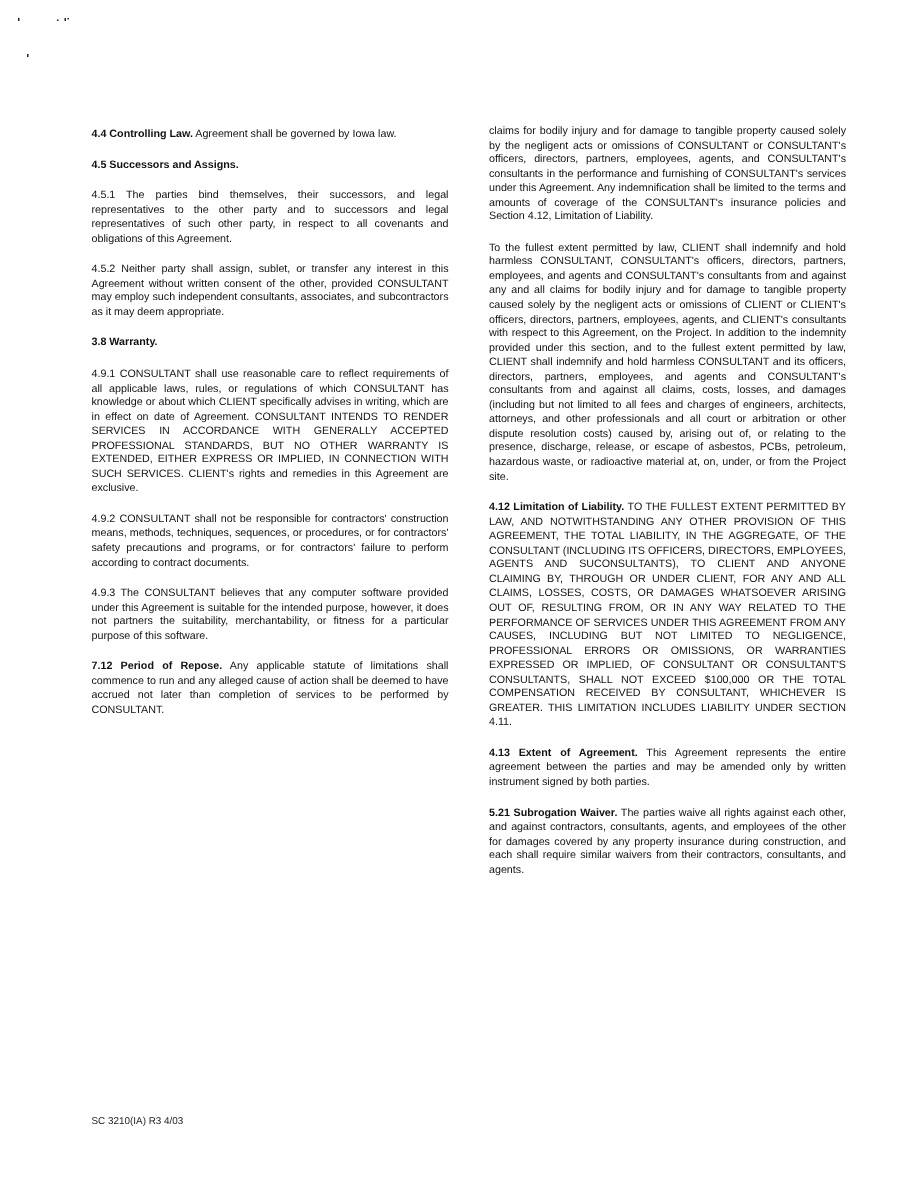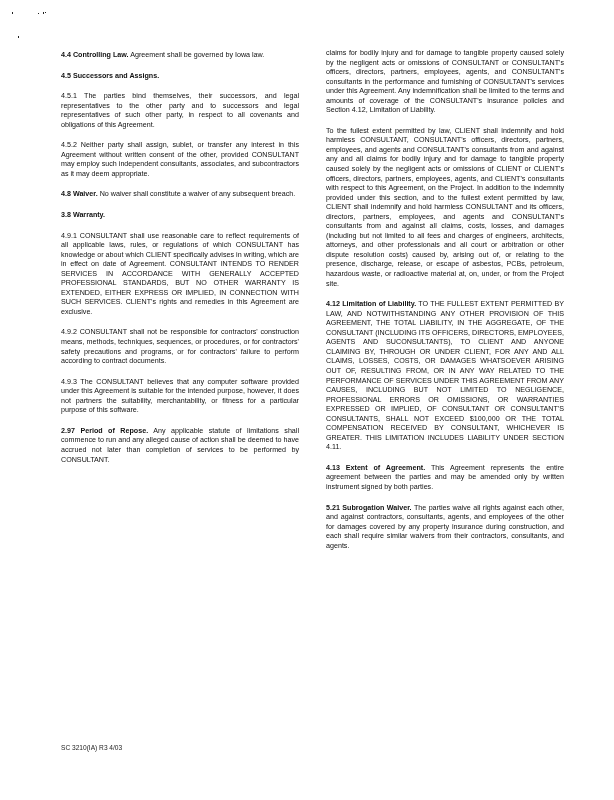--- a/index.html
+++ b/index.html
@@ -1,21 +1,21 @@
 <!DOCTYPE html>
 <html><head>
   <meta charset="utf-8">
   <style>
     html, body { margin: 0; padding: 0; background: #ffffff; }
     body {
       width: 614px; height: 800px; position: relative; overflow: hidden;
       font-family: "Liberation Sans", sans-serif; color: #111;
     }
     .speck { position: absolute; background: #222; width: 1px; height: 2px; }
-    .col { position: absolute; top: 51px; width: 238px; font-size: 7.15px; line-height: 9.55px; }
+    .col { position: absolute; top: 85px; width: 238px; font-size: 7.15px; line-height: 9.55px; }
     .col.left { left: 61px; }
     .col.right { left: 326px; }
     .para { margin: 0 0 11px 0; text-align: justify; }
     .para b { font-weight: bold; }
     .footer { position: absolute; left: 61px; top: 744px; font-size: 6.6px; color: #222; }
     .right .para.first { margin-top: -2px; }
   </style>
 </head>
 <body>
 
@@ -23,26 +23,25 @@
 <div class="speck" style="left:38px;top:13px;width:1px;height:1px;"></div>
 <div class="speck" style="left:43px;top:12px;"></div>
 <div class="speck" style="left:45px;top:12px;width:1px;height:1px;"></div>
 <div class="speck" style="left:18px;top:36px;"></div>
 
 <div class="col left" id="left-col">
     <p class="para"><b>4.4 Controlling Law.</b><span> Agreement shall be governed by Iowa law.</span></p>
     <p class="para"><b>4.5 Successors and Assigns.</b></p>
     <p class="para"><span>4.5.1 The parties bind themselves, their successors, and legal representatives to the other party and to successors and legal representatives of such other party, in respect to all covenants and obligations of this Agreement.</span></p>
     <p class="para"><span>4.5.2 Neither party shall assign, sublet, or transfer any interest in this Agreement without written consent of the other, provided CONSULTANT may employ such independent consultants, associates, and subcontractors as it may deem appropriate.</span></p>
-    <p class="para"><b>4.8 Waiver.</b><span> No waiver shall constitute a waiver of any subsequent breach.</span></p>
     <p class="para"><b>3.8 Warranty.</b></p>
     <p class="para"><span>4.9.1 CONSULTANT shall use reasonable care to reflect requirements of all applicable laws, rules, or regulations of which CONSULTANT has knowledge or about which CLIENT specifically advises in writing, which are in effect on date of Agreement. CONSULTANT INTENDS TO RENDER SERVICES IN ACCORDANCE WITH GENERALLY ACCEPTED PROFESSIONAL STANDARDS, BUT NO OTHER WARRANTY IS EXTENDED, EITHER EXPRESS OR IMPLIED, IN CONNECTION WITH SUCH SERVICES. CLIENT's rights and remedies in this Agreement are exclusive.</span></p>
     <p class="para"><span>4.9.2 CONSULTANT shall not be responsible for contractors' construction means, methods, techniques, sequences, or procedures, or for contractors' safety precautions and programs, or for contractors' failure to perform according to contract documents.</span></p>
     <p class="para"><span>4.9.3 The CONSULTANT believes that any computer software provided under this Agreement is suitable for the intended purpose, however, it does not partners the suitability, merchantability, or fitness for a particular purpose of this software.</span></p>
-    <p class="para"><b>2.97 Period of Repose.</b><span> Any applicable statute of limitations shall commence to run and any alleged cause of action shall be deemed to have accrued not later than completion of services to be performed by CONSULTANT.</span></p>
+    <p class="para"><b>7.12 Period of Repose.</b><span> Any applicable statute of limitations shall commence to run and any alleged cause of action shall be deemed to have accrued not later than completion of services to be performed by CONSULTANT.</span></p>
   </div>
 <div class="col right" id="right-col">
     <p class="para first"><span>claims for bodily injury and for damage to tangible property caused solely by the negligent acts or omissions of CONSULTANT or CONSULTANT's officers, directors, partners, employees, agents, and CONSULTANT's consultants in the performance and furnishing of CONSULTANT's services under this Agreement. Any indemnification shall be limited to the terms and amounts of coverage of the CONSULTANT's insurance policies and Section 4.12, Limitation of Liability.</span></p>
     <p class="para"><span>To the fullest extent permitted by law, CLIENT shall indemnify and hold harmless CONSULTANT, CONSULTANT's officers, directors, partners, employees, and agents and CONSULTANT's consultants from and against any and all claims for bodily injury and for damage to tangible property caused solely by the negligent acts or omissions of CLIENT or CLIENT's officers, directors, partners, employees, agents, and CLIENT's consultants with respect to this Agreement, on the Project. In addition to the indemnity provided under this section, and to the fullest extent permitted by law, CLIENT shall indemnify and hold harmless CONSULTANT and its officers, directors, partners, employees, and agents and CONSULTANT's consultants from and against all claims, costs, losses, and damages (including but not limited to all fees and charges of engineers, architects, attorneys, and other professionals and all court or arbitration or other dispute resolution costs) caused by, arising out of, or relating to the presence, discharge, release, or escape of asbestos, PCBs, petroleum, hazardous waste, or radioactive material at, on, under, or from the Project site.</span></p>
     <p class="para"><b>4.12 Limitation of Liability.</b><span> TO THE FULLEST EXTENT PERMITTED BY LAW, AND NOTWITHSTANDING ANY OTHER PROVISION OF THIS AGREEMENT, THE TOTAL LIABILITY, IN THE AGGREGATE, OF THE CONSULTANT (INCLUDING ITS OFFICERS, DIRECTORS, EMPLOYEES, AGENTS AND SUCONSULTANTS), TO CLIENT AND ANYONE CLAIMING BY, THROUGH OR UNDER CLIENT, FOR ANY AND ALL CLAIMS, LOSSES, COSTS, OR DAMAGES WHATSOEVER ARISING OUT OF, RESULTING FROM, OR IN ANY WAY RELATED TO THE PERFORMANCE OF SERVICES UNDER THIS AGREEMENT FROM ANY CAUSES, INCLUDING BUT NOT LIMITED TO NEGLIGENCE, PROFESSIONAL ERRORS OR OMISSIONS, OR WARRANTIES EXPRESSED OR IMPLIED, OF CONSULTANT OR CONSULTANT'S CONSULTANTS, SHALL NOT EXCEED $100,000 OR THE TOTAL COMPENSATION RECEIVED BY CONSULTANT, WHICHEVER IS GREATER. THIS LIMITATION INCLUDES LIABILITY UNDER SECTION 4.11.</span></p>
     <p class="para"><b>4.13 Extent of Agreement.</b><span> This Agreement represents the entire agreement between the parties and may be amended only by written instrument signed by both parties.</span></p>
     <p class="para"><b>5.21 Subrogation Waiver.</b><span> The parties waive all rights against each other, and against contractors, consultants, agents, and employees of the other for damages covered by any property insurance during construction, and each shall require similar waivers from their contractors, consultants, and agents.</span></p>
   </div>
 
 <div class="footer">SC 3210(IA) R3 4/03</div>

